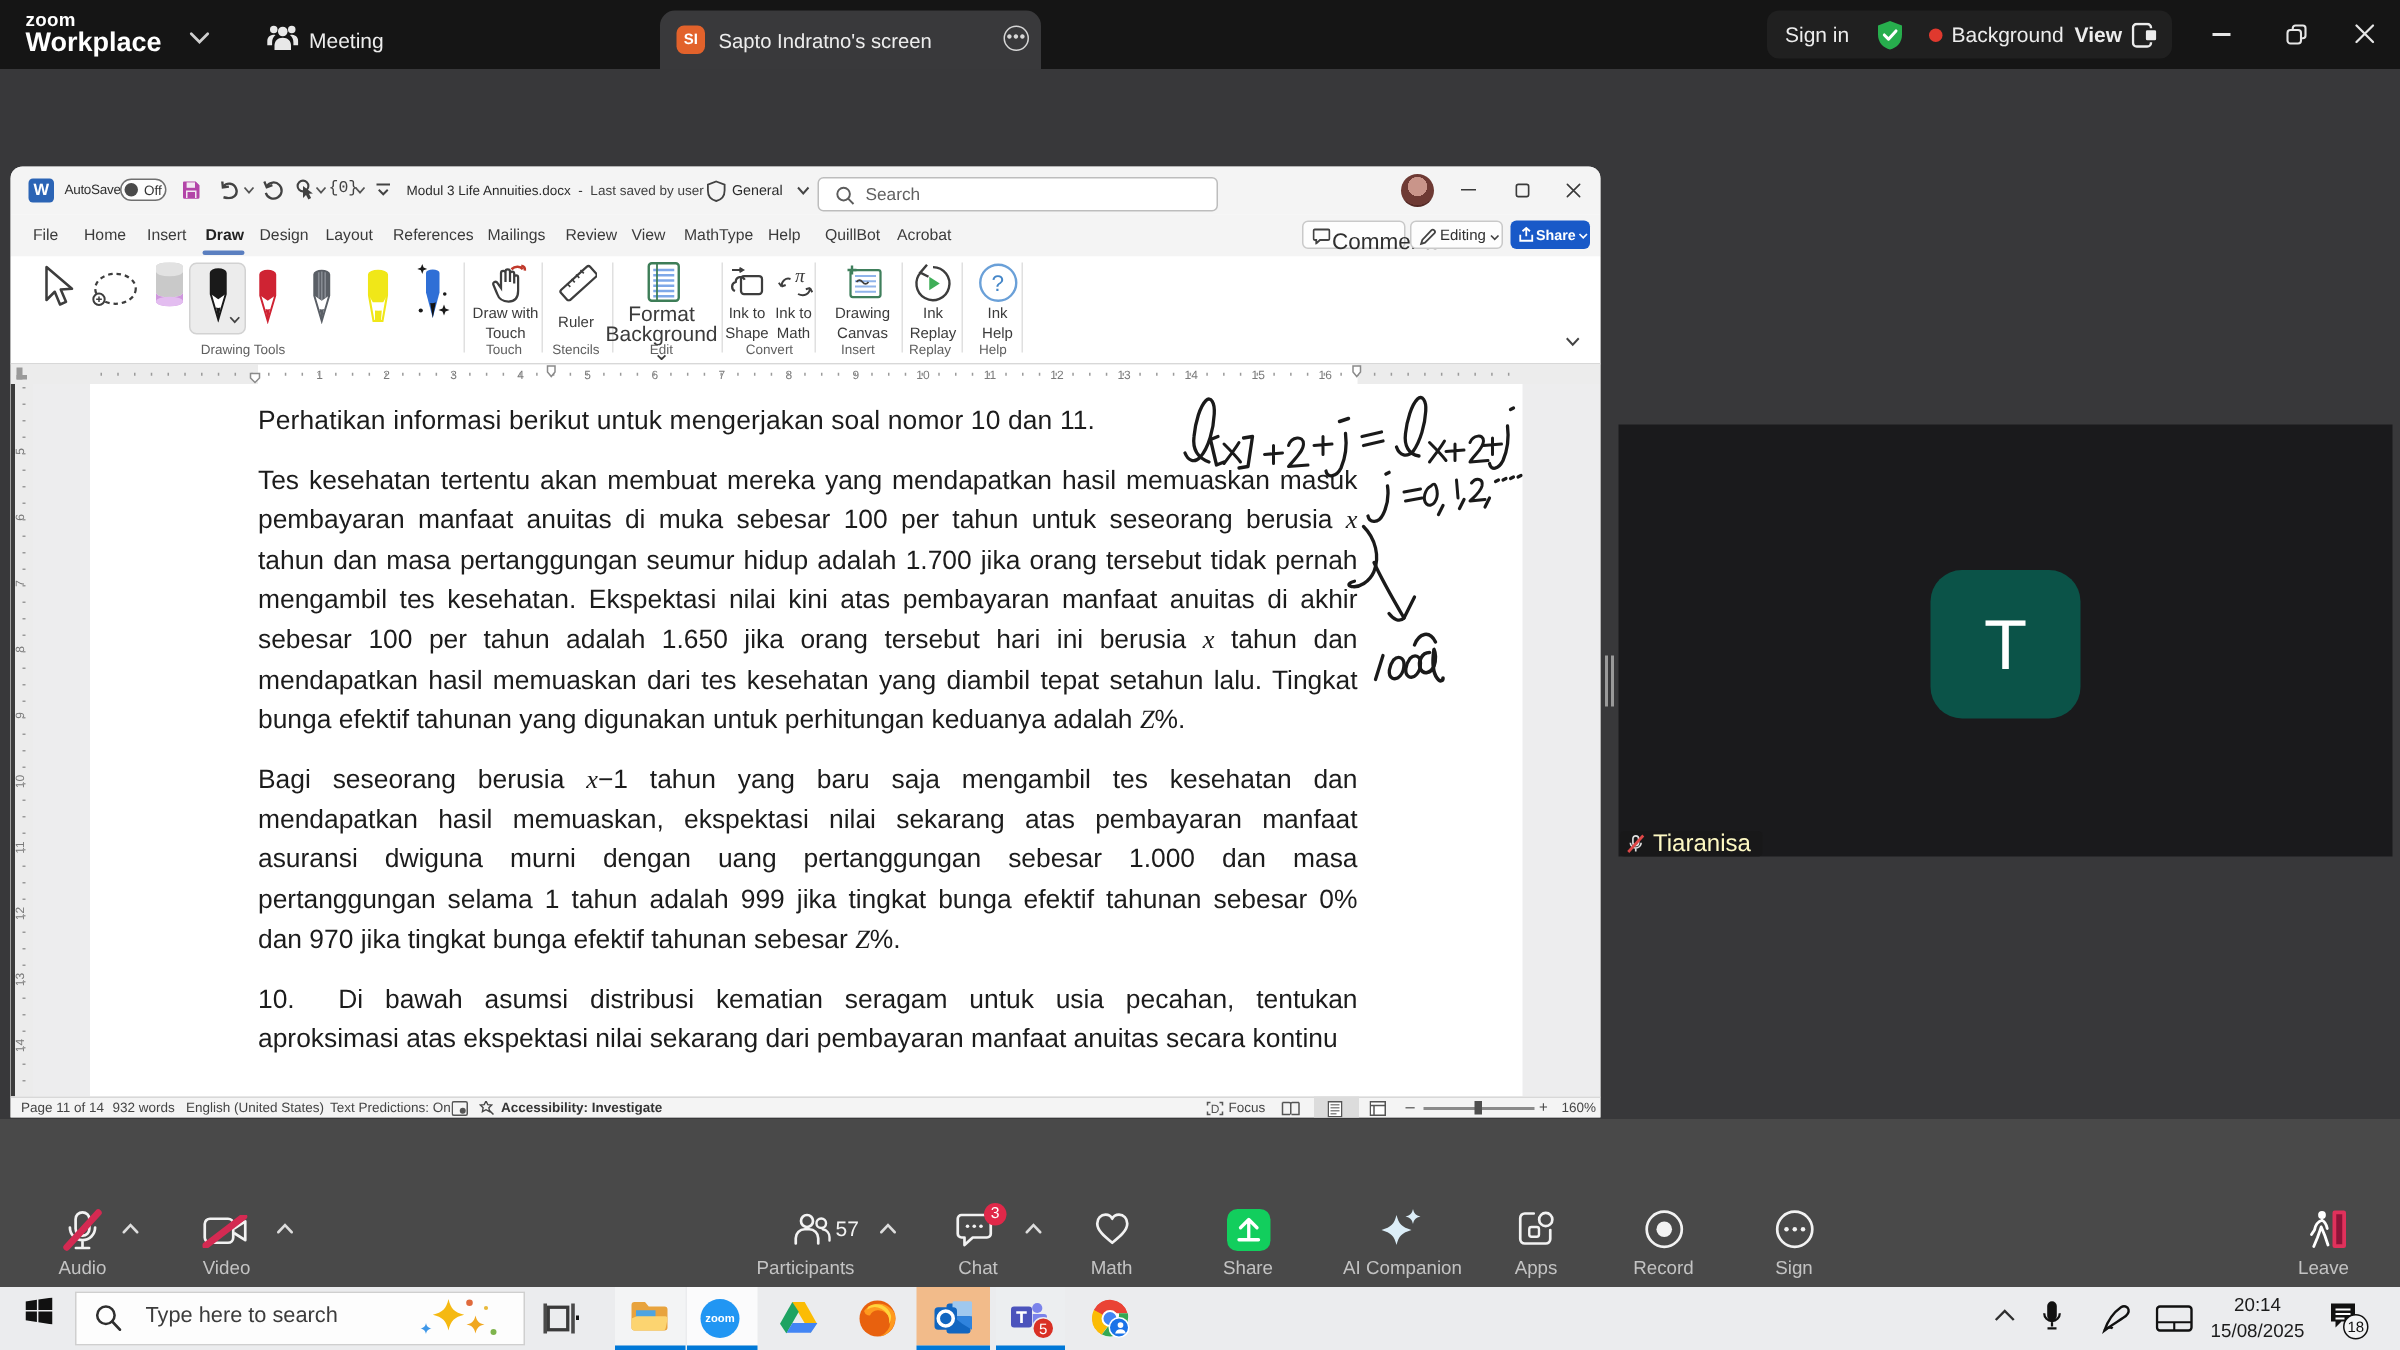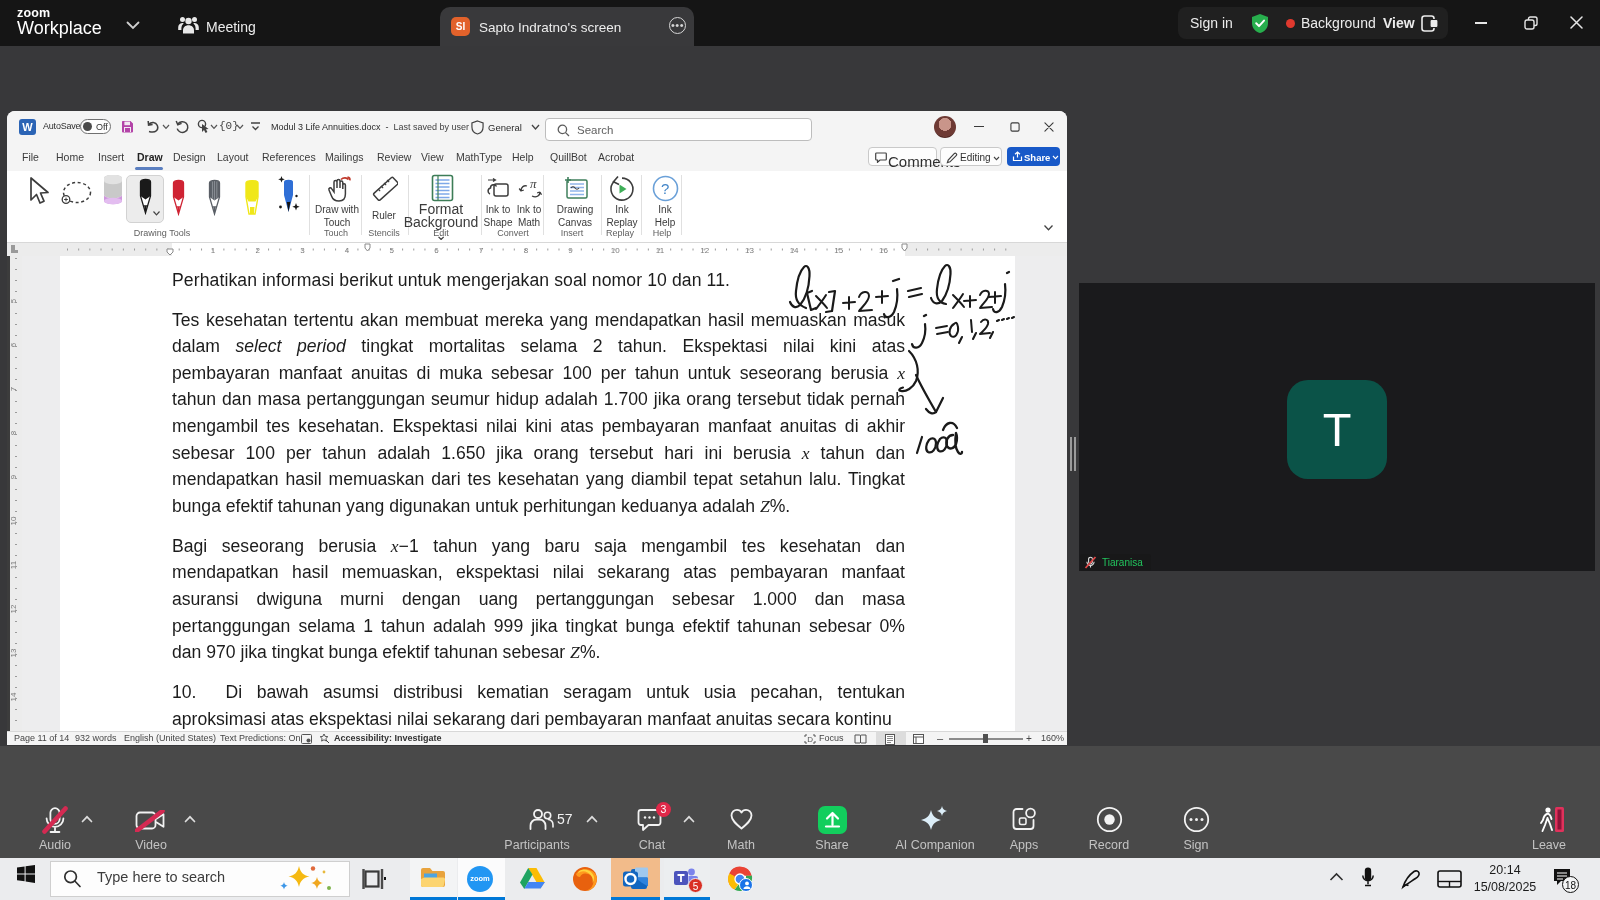--- a/index.html
+++ b/index.html
@@ -8,21 +8,21 @@
 .jl{text-align:justify;text-align-last:justify;height:26.6px;white-space:nowrap}
 .ll{text-align:left;height:26.6px;white-space:nowrap}
 .m{font-family:"Liberation Serif",serif;font-style:italic}
 .lbl{position:absolute;font-size:12.5px;color:#c3c3c3;text-align:center;width:90px}
 .ic{position:absolute}
 </style></head>
 <body>
 
 <div class="a" id="topbar" style="left:0;top:0;width:1600px;height:46px;background:#151515">
  <div class="a" style="left:17px;top:6px;color:#fff;font-size:12.5px;font-weight:bold;letter-spacing:.2px">zoom</div>
- <div class="a" style="left:17px;top:18px;color:#fff;font-size:18px;font-weight:400">Workplace</div>
+ <div class="a" style="left:17px;top:18px;color:#fff;font-size:18px;font-weight:700">Workplace</div>
  <svg class="a" style="left:126px;top:21px" width="14" height="9" viewBox="0 0 14 9">
       <path d="M1.5 1.5 L7 7 L12.5 1.5" stroke="#cfcfcf" stroke-width="1.8" fill="none" stroke-linecap="round"></path>
     </svg>
  <svg class="a" style="left:178px;top:16px" width="21" height="19" viewBox="0 0 21 19" fill="#e8e8e8">
       <circle cx="10.5" cy="5" r="3.2"></circle>
       <circle cx="4.5" cy="3.6" r="2.5"></circle>
       <circle cx="16.5" cy="3.6" r="2.5"></circle>
       <path d="M10.5 9.2 c3.4 0 5.5 2.2 5.5 5.2 l0 3 l-11 0 l0 -3 c0 -3 2.1 -5.2 5.5 -5.2z"></path>
       <path d="M4.2 7.1 c-2.6 .3 -4 2 -4 4.4 l0 2.6 l3.2 0 l0 -1.7 c0 -2.2 .8 -3.9 2.3 -5 c-.5 -.2 -1 -.3 -1.5 -.3z"></path>
       <path d="M16.8 7.1 c2.6 .3 4 2 4 4.4 l0 2.6 l-3.2 0 l0 -1.7 c0 -2.2 -.8 -3.9 -2.3 -5 c.5 -.2 1 -.3 1.5 -.3z"></path>
@@ -469,21 +469,20 @@
         <rect x="5" y="431" width="2" height="1" fill="#9a9a9a"></rect>
         <rect x="5" y="442" width="2" height="1" fill="#9a9a9a"></rect>
         <rect x="5" y="453" width="2" height="1" fill="#9a9a9a"></rect>
         <rect x="5" y="464" width="2" height="1" fill="#9a9a9a"></rect>
       </svg>
    <div class="a" style="left:53px;top:0;width:955px;height:475px;background:#fff"></div>
    <div class="a" id="doctext" style="left:165px;top:11px;width:733px;font-size:17.6px;color:#1c1c1c;line-height:26.6px">
      <div style="font-weight:normal;letter-spacing:.1px">Perhatikan informasi berikut untuk mengerjakan soal nomor 10 dan 11.</div>
      <div style="height:13px"></div>
      <div class="jl">Tes kesehatan tertentu akan membuat mereka yang mendapatkan hasil memuaskan masuk</div>
-     <div class="jl">dalam <i>select period</i> tingkat mortalitas selama 2 tahun. Ekspektasi nilai kini atas</div>
      <div class="jl">pembayaran manfaat anuitas di muka sebesar 100 per tahun untuk seseorang berusia <span class="m">x</span></div>
      <div class="jl">tahun dan masa pertanggungan seumur hidup adalah 1.700 jika orang tersebut tidak pernah</div>
      <div class="jl">mengambil tes kesehatan. Ekspektasi nilai kini atas pembayaran manfaat anuitas di akhir</div>
      <div class="jl">sebesar 100 per tahun adalah 1.650 jika orang tersebut hari ini berusia <span class="m">x</span> tahun dan</div>
      <div class="jl">mendapatkan hasil memuaskan dari tes kesehatan yang diambil tepat setahun lalu. Tingkat</div>
      <div class="ll">bunga efektif tahunan yang digunakan untuk perhitungan keduanya adalah <span class="m">Z</span>%.</div>
      <div style="height:13.4px"></div>
      <div class="jl">Bagi seseorang berusia <span class="m">x</span>−1 tahun yang baru saja mengambil tes kesehatan dan</div>
      <div class="jl">mendapatkan hasil memuaskan, ekspektasi nilai sekarang atas pembayaran manfaat</div>
      <div class="jl">asuransi dwiguna murni dengan uang pertanggungan sebesar 1.000 dan masa</div>
@@ -534,21 +533,21 @@
  </div>
 </div>
 
 <div class="a" id="tile" style="left:1079px;top:283px;width:516px;height:288px;background:#1a1a1c">
   <div class="a" style="left:208px;top:97px;width:100px;height:99px;background:#0b5348;border-radius:21px;color:#fff;font-size:47px;font-weight:400;text-align:center;line-height:99px">T</div>
   <div class="a" style="left:1px;top:271px;height:17px;background:rgba(24,24,24,.75);border-radius:3px;padding:0 8px 0 4px;display:flex;align-items:center">
     <svg width="13" height="13" viewBox="0 0 13 13">
         <path d="M6.5 1.2 a1.9 1.9 0 0 1 1.9 1.9 v2.8 a1.9 1.9 0 0 1 -3.8 0 v-2.8 a1.9 1.9 0 0 1 1.9 -1.9z M2.9 5.8 a3.6 3.6 0 0 0 7.2 0 M6.5 9.4 v2.2" stroke="#e0e0e0" stroke-width="1.1" fill="none"></path>
         <path d="M1.5 12 L11.5 1" stroke="#e04848" stroke-width="1.8"></path>
       </svg>
-    <span style="color:#22c55e;font-size:10px;margin-left:5px">Tiaranisa</span>
+    <span style="color:#fef9c3;font-size:16px;margin-left:5px">Tiaranisa</span>
   </div>
 </div>
 <div class="a" style="left:1070px;top:437px;width:2px;height:34px;background:#9a9a9a"></div>
 <div class="a" style="left:1074px;top:437px;width:2px;height:34px;background:#9a9a9a"></div>
 <div class="a" id="zoombar" style="left:0;top:762px;width:1600px;height:96px">
  <svg class="ic" style="left:42px;top:44px" width="26" height="28" viewBox="0 0 26 28">
       <path d="M13 2.2 a4.6 4.6 0 0 1 4.6 4.6 v6.4 a4.6 4.6 0 0 1 -9.2 0 v-6.4 a4.6 4.6 0 0 1 4.6 -4.6z" stroke="#f2f2f2" stroke-width="1.8" fill="none"></path>
       <path d="M4.6 12.4 a8.4 8.4 0 0 0 16.8 0 M13 20.8 v4.6 M8.6 26 h8.8" stroke="#f2f2f2" stroke-width="1.8" fill="none" stroke-linecap="round"></path>
       <path d="M2.5 25.5 L23.5 2.5" stroke="#d42a52" stroke-width="4.6" stroke-linecap="round"></path>
     </svg>

